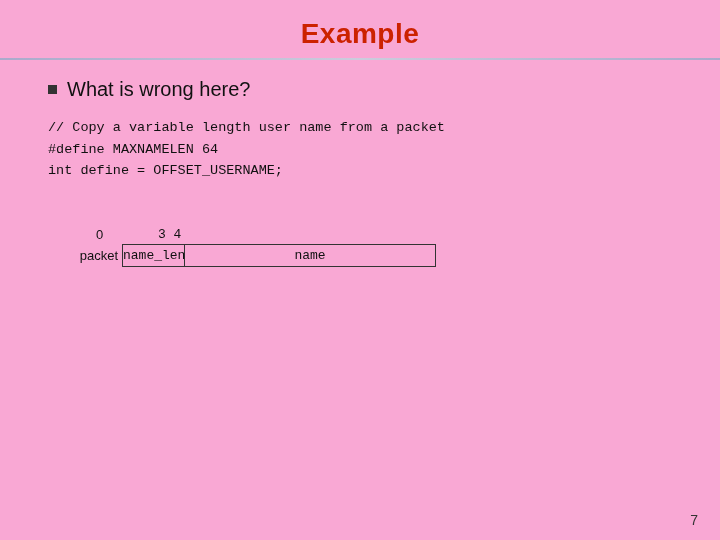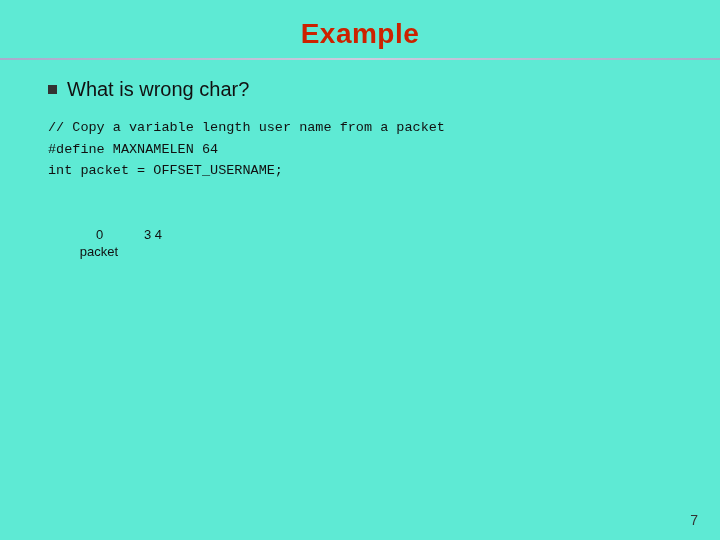--- a/index.html
+++ b/index.html
@@ -9,21 +9,21 @@
       height: 540px;
       background: #ffffff;
       font-family: Arial, Helvetica, sans-serif;
       overflow: hidden;
       position: relative;
     }
 
     .slide {
       width: 720px;
       height: 540px;
-      background: #5eead4;
+      background: #f9a8d4;
       position: relative;
     }
 
     
     .title-area {
       text-align: center;
       padding: 18px 0 8px 0;
     }
 
     .title-text {
@@ -146,38 +146,42 @@
 
   <div class="title-area">
     <span class="title-text">Example</span>
   </div>
 
   <div class="title-rule"></div>
 
   <div class="bullet-section">
     <div class="bullet-item">
       <span class="bullet-square"></span>
-      <span>What is wrong char?</span>
+      <span>What is wrong here?</span>
     </div>
   </div>
 
   <div class="code-block">
     <div class="code-line code-comment">// Copy a variable length user name from a packet</div>
     <div class="code-line">#define MAXNAMELEN 64</div>
-    <div class="code-line">int packet = OFFSET_USERNAME;</div>
+    <div class="code-line">int define = OFFSET_USERNAME;</div>
     <div class="code-line">&nbsp;</div>
   </div>
 
   <div class="diagram-area">
 
     <div style="display:flex; margin-left:48px; font-family:Arial,sans-serif; font-size:13px; color:#111; margin-bottom:2px;">
       <span style="width:48px;">0</span>
-      <span style="width:28px; ">3 4</span>
+      <span style="width:28px; margin-left:14px;font-family:Liberation Mono, monospace;">3 4</span>
     </div>
 
     <div class="diagram-row">
       <span class="diagram-label">packet</span>
+      <div class="diagram-cells">
+        <div class="cell cell-name-len">name_len</div>
+        <div class="cell cell-name">name</div>
+      </div>
     </div>
   </div>
 
   <div class="page-number">7</div>
 
 </div>
 
 </body></html>

